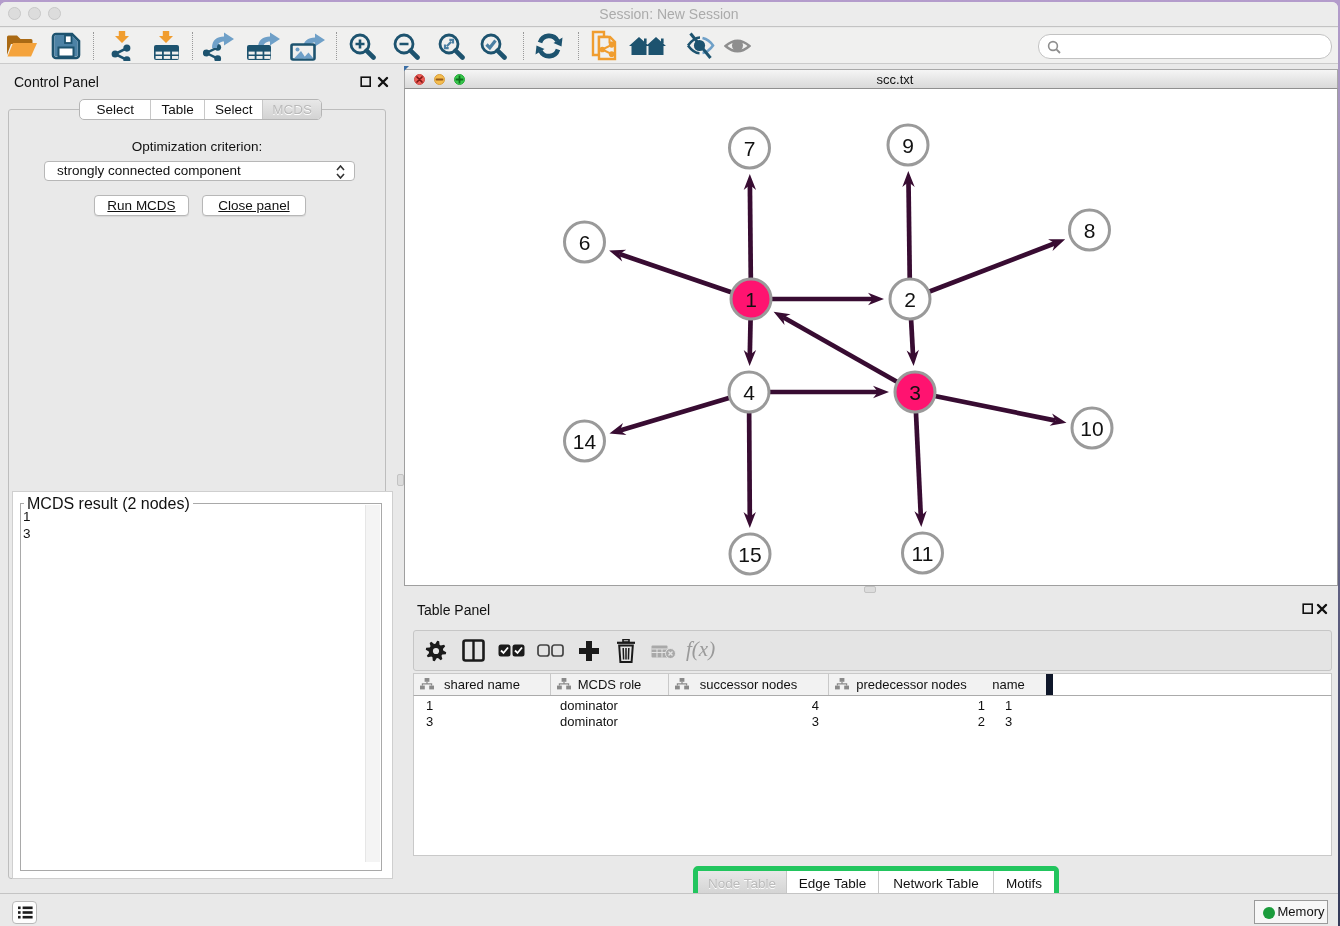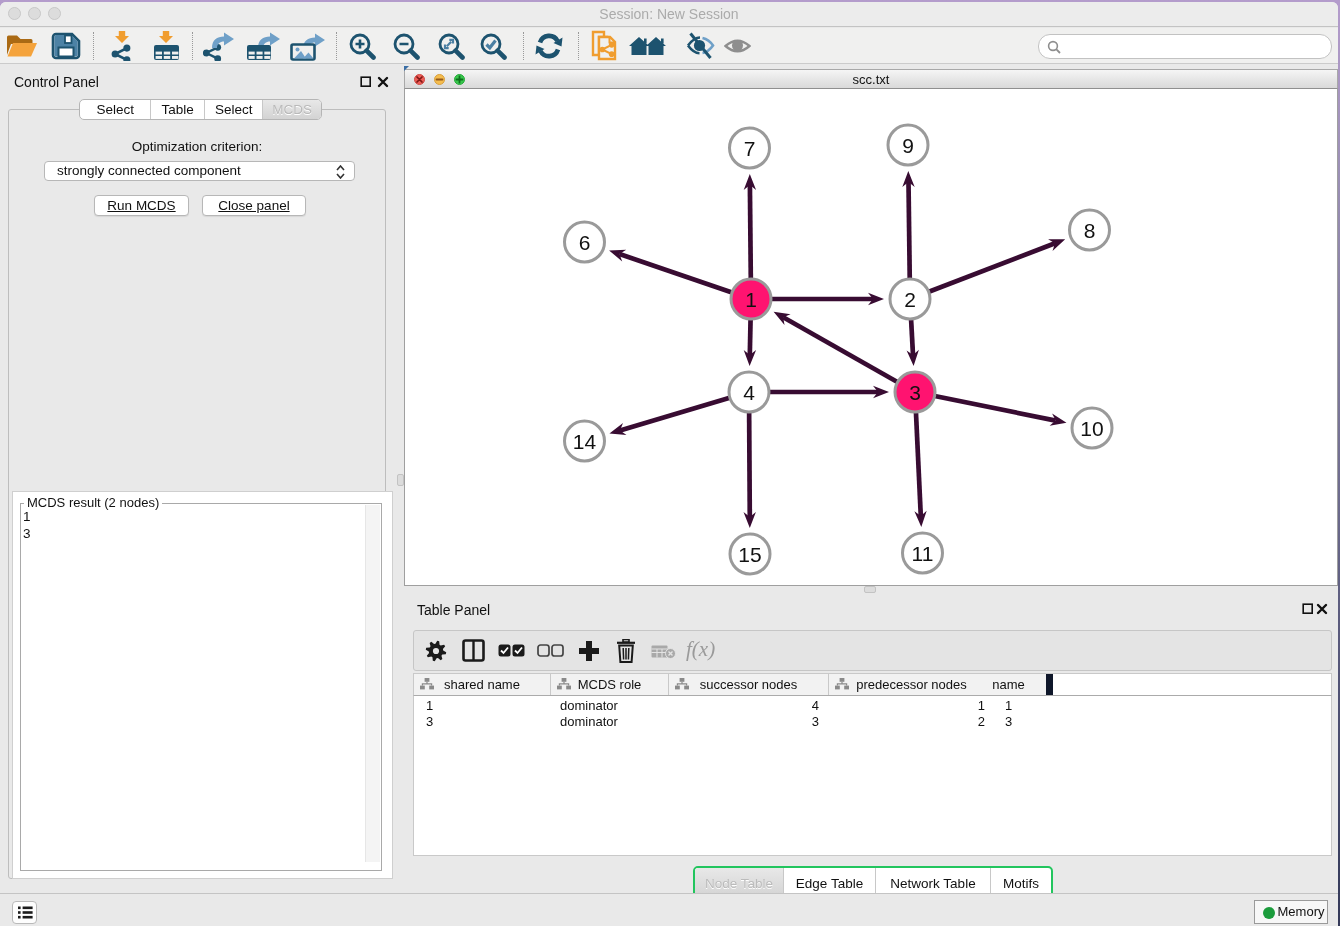--- a/index.html
+++ b/index.html
@@ -20,39 +20,39 @@
 .wicon { position:absolute; }
 #cp-body { position:absolute; left:8px; top:107px; width:378px; height:770px; background:#e9e9e9; border:1px solid #bdbdbd; border-radius:3px; }
 #tabs { position:absolute; left:79px; top:97px; width:243px; height:21px; display:flex; border:1px solid #b5b5b5; border-radius:5px; overflow:hidden; background:#fff; font-size:13.5px; }
 #tabs .tab { border-right:1px solid #c8c8c8; display:flex; align-items:center; justify-content:center; color:#111; }
 #tabs .tab:last-child { border-right:none; background:linear-gradient(#e8e8e8,#d3d3d3); color:#b9b9b9; text-shadow:0 1px 0 #fff; }
 #opt-label { position:absolute; left:0px; top:137px; width:394px; text-align:center; font-size:13.5px; color:#111; }
 #combo { position:absolute; left:44px; top:159px; width:311px; height:20px; background:#fff; border:1px solid #b7b7b7; border-radius:4px; font-size:13.5px; color:#111; line-height:18px; padding-left:12px; }
 .btn { position:absolute; height:21px; background:#fff; border:1px solid #b7b7b7; border-radius:4px; font-size:13.5px; color:#111; text-align:center; line-height:19px; box-shadow:0 1px 1px rgba(0,0,0,0.08);text-decoration:underline; }
 #mcds-wrap { position:absolute; left:12px; top:489px; width:381px; height:388px; background:#fff; border:1px solid #cfcfcf; }
 #groupbox { position:absolute; left:7px; top:11px; width:362px; height:368px; border:1px solid #a9a9a9; }
-#grouplabel { position:absolute; left:11px; top:3px; background:#fff; padding:0 3px; font-size:13px; color:#111; }
+#grouplabel { position:absolute; left:11px; top:3px; background:#fff; padding:0 3px; font-size:16px; color:#111; }
 #mcds-text { position:absolute; left:10px; top:17px; font-size:13.5px; color:#111; line-height:16.5px; }
 #mcds-sb { position:absolute; left:352px; top:13px; width:15px; height:357px; background:#f4f4f4; border-left:1px solid #e6e6e6; }
 
 #netwin { position:absolute; left:404px; top:67px; width:934px; height:518px; }
-#nettitle { position:absolute; left:0; top:0; width:934px; height:20px; background:linear-gradient(#f5f5f5,#d9d9d9); border:1px solid #a8a8a8; border-bottom:1px solid #8f8f8f; }
+#nettitle { position:absolute; left:0; top:0; width:934px; height:20px; background:linear-gradient(#f5f5f5,#d9d9d9); border:1px solid #a8a8a8; border-bottom:1px solid #8f8f8f;padding-left:24px; }
 #nettitle .t { position:absolute; width:100%; top:2px; text-align:center; font-size:13px; color:#111; }
 .mac { position:absolute; top:4px; width:11px; height:11px; border-radius:50%; }
 #canvas { position:absolute; left:0; top:20px; width:934px; height:497px; background:#fff; border:1px solid #9f9f9f; border-top:none; }
 
 #tp-title { position:absolute; left:417px; top:600px; font-size:14px; color:#111; }
 #tp-toolbar { position:absolute; left:413px; top:628px; width:919px; height:41px; background:#e4e4e4; border:1px solid #c6c6c6; border-radius:3px; }
 #thead { position:absolute; left:413px; top:671px; width:919px; height:23px; background:#ffffff; border:1px solid #c9c9c9; border-bottom:1px solid #ababab; }
 .hcell { position:absolute; top:0; height:21px; background:#f2f2f2; border-right:1px solid #c9c9c9; font-size:13px; color:#111; text-align:center; line-height:21px; }
 .hicon { position:absolute; left:6px; top:4px; }
 #tbody { position:absolute; left:413px; top:694px; width:919px; height:160px; background:#fff; border:1px solid #c9c9c9; border-top:none; font-size:13px; color:#111; }
 .trow { position:absolute; left:0; width:917px; height:16px; }
 .tcell { position:absolute; top:1px; }
-#bottom-tabs { position:absolute; left:693px; top:864px; height:34px; display:flex; border:2px solid #22c55e; border-radius:5px; overflow:hidden; background:#fff; font-size:13.5px; }
+#bottom-tabs { position:absolute; left:693px; top:864px; height:34px; display:flex; border:5px solid #22c55e; border-radius:5px; overflow:hidden; background:#fff; font-size:13.5px; }
 #bottom-tabs .tab { border-right:1px solid #c8c8c8; display:flex; align-items:center; justify-content:center; color:#111; }
 #bottom-tabs .tab:first-child { background:linear-gradient(#e8e8e8,#d3d3d3); color:#bbbbbb; text-shadow:0 1px 0 #fff; }
 #bottom-tabs .tab:last-child { border-right:none; }
 
 #statusbar { position:absolute; left:0; top:891px; width:1338px; height:35px; background:#e9e9e9; border-top:1px solid #c4c4c4; }
 #sb-left { position:absolute; left:12px; top:7px; width:25px; height:23px; background:#fdfdfd; border:1px solid #b9b9b9; border-radius:4px; }
 #sb-mem { position:absolute; left:1254px; top:6px; width:74px; height:24px; background:#f7f7f7; border:1px solid #9a9a9a; font-size:13px; color:#111; line-height:22px; text-align:center; padding-left:20px; }
 #sb-mem .dot { position:absolute; left:8px; top:6px; width:12px; height:12px; border-radius:50%; background:#1b9c3c; }
 </style>
 </head>

